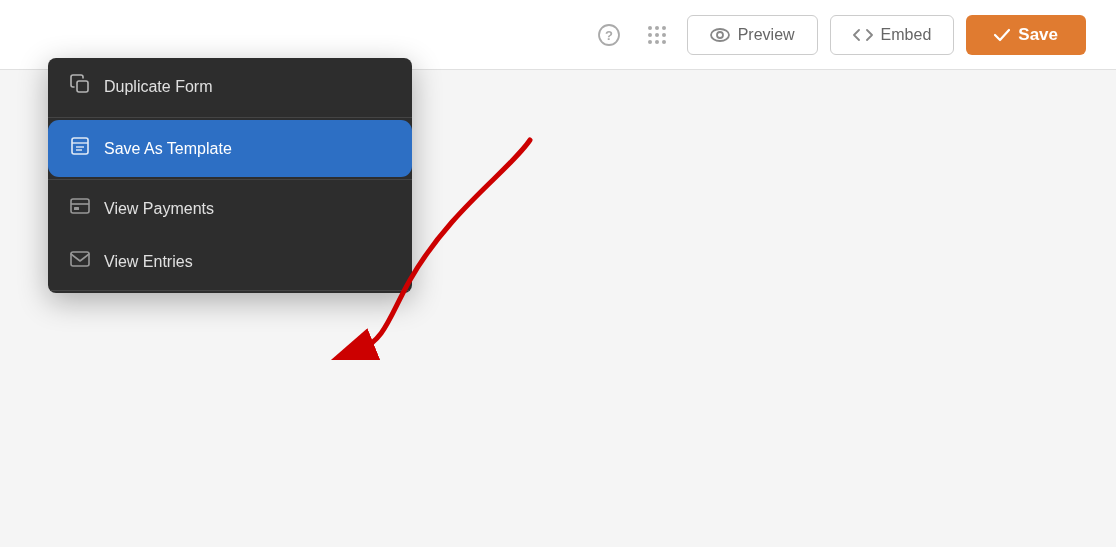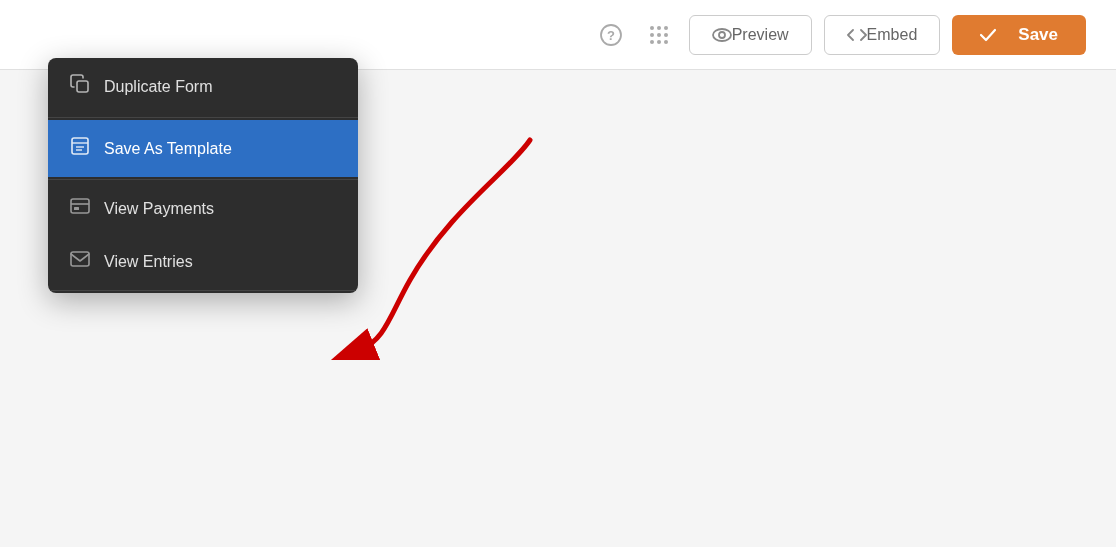--- a/index.html
+++ b/index.html
@@ -36,50 +36,51 @@
       align-items: center;
       justify-content: center;
       color: #999;
       font-size: 20px;
       cursor: pointer;
     }
 
     .btn-outline {
       display: flex;
       align-items: center;
+      gap: 8px;
       padding: 10px 22px;
       border: 1.5px solid #ccc;
       border-radius: 6px;
       background: #fff;
       color: #666;
       font-size: 16px;
       font-weight: 500;
       cursor: pointer;
     }
 
     .btn-save {
       display: flex;
       align-items: center;
-      gap: 22px;
+      gap: 8px;
       padding: 10px 28px;
       border: none;
       border-radius: 6px;
       background: #e07b30;
       color: #fff;
       font-size: 17px;
       font-weight: 700;
       cursor: pointer;
     }
 
     
     .dropdown-menu {
       position: absolute;
       top: 58px;
       left: 48px;
-      width: 310px;
+      width: 364px;
       background: #2d2d2d;
       border-radius: 8px;
       overflow: hidden;
       box-shadow: 0 8px 30px rgba(0,0,0,0.3);
       z-index: 10;
     }
 
     .menu-item {
       display: flex;
       align-items: center;
@@ -88,20 +89,21 @@
       color: #e0e0e0;
       font-size: 16px;
       font-weight: 400;
       cursor: pointer;
     }
 
     .menu-item.active {
       background: #2d6fc4;
       color: #fff;
       font-weight: 500;
+      border-radius: 11px;
     }
 
     .menu-divider {
       height: 1px;
       background: #444;
       margin: 2px 0;
     }
 
     .menu-icon {
       font-size: 18px;

